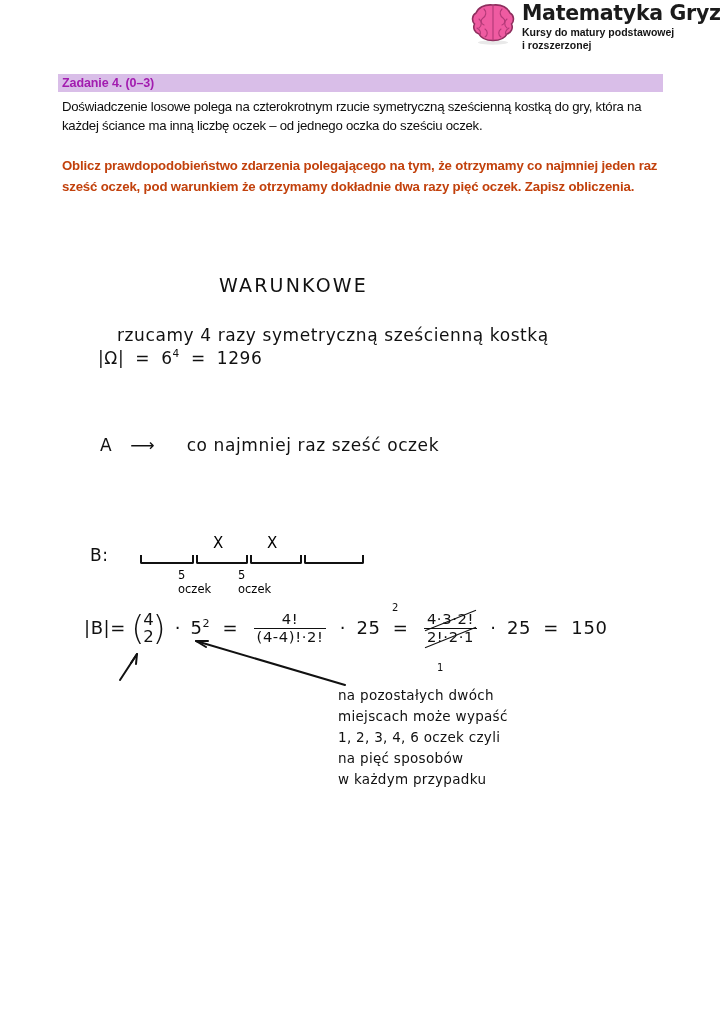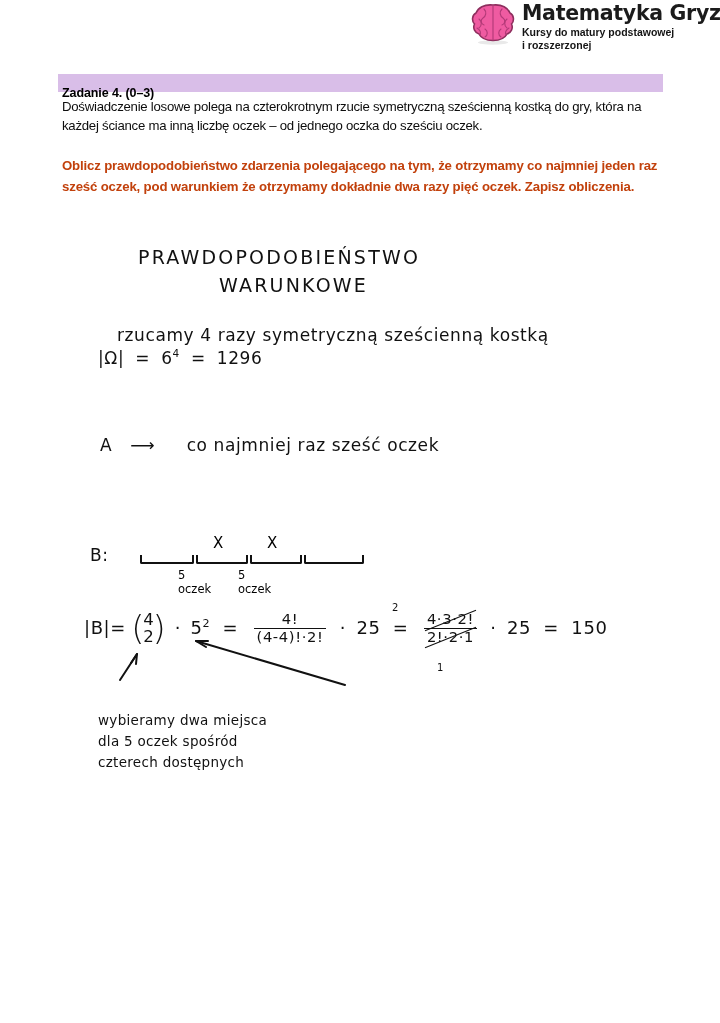--- a/index.html
+++ b/index.html
@@ -58,24 +58,24 @@
     position: absolute;
     left: 58px;
     top: 74px;
     width: 605px;
     height: 18px;
     background: #d9bee8;
   }
   .task-band-label {
     position: absolute;
     left: 4px;
-    top: 12px;
+    top: 2px;
     font-size: 12.5px;
     font-weight: 700;
-    color: #000000;
+    color: #a21caf;
     letter-spacing: -0.1px;
     white-space: nowrap;
   }
   .task-intro {
     position: absolute;
     left: 62px;
     top: 97px;
     width: 600px;
     font-size: 13.2px;
     line-height: 19px;
@@ -237,21 +237,20 @@
 
   <svg class="arrow-layer" viewBox="0 0 720 590">
 
     <path d="M120 450 L137 424" stroke="#111" stroke-width="2" fill="none" stroke-linecap="round"></path>
     <path d="M137 424 L131 433 M137 424 L136 434" stroke="#111" stroke-width="2" fill="none" stroke-linecap="round"></path>
 
     <path d="M345 455 L196 411" stroke="#111" stroke-width="2" fill="none" stroke-linecap="round"></path>
     <path d="M196 411 L208 411 M196 411 L206 417" stroke="#111" stroke-width="2" fill="none" stroke-linecap="round"></path>
   </svg>
 
-  <div class="hw hw-title" style="left:138px; top:16px;">PRAWDOPODOBIEŃSTWO</div>
   <div class="hw hw-title" style="left:180px; top:44px;margin-left:39px;">WARUNKOWE</div>
 
   <div class="hw hw-line" style="left:100px; top:95px;margin-left:17px;">rzucamy 4 razy symetryczną sześcienną kostką</div>
 
   <div class="hw hw-line" style="left:98px; top:117px;">
     <span>|Ω|</span>
     <span style="padding:0 5px">=</span>
     <span>6</span><span class="sup">4</span>
     <span style="padding:0 5px">=</span>
     <span>1296</span>
@@ -299,17 +298,19 @@
       <span class="den strike">2!·2·1</span>
     </span>
     <span style="padding:0 4px">·</span>
     <span>25</span>
     <span style="padding:0 6px">=</span>
     <span>150</span>
   </div>
   <div class="tiny-mark" style="left:392px; top:372px;">2</div>
   <div class="tiny-mark" style="left:437px; top:432px;">1</div>
 
-  <div class="hw hw-note" style="left:98px; top:480px;">wybieramy dwa miejsca
-dla 5 oczek spośród
-czterech dostępnych</div>
+  <div class="hw hw-note" style="left:338px; top:455px;">na pozostałych dwóch
+miejscach może wypaść
+1, 2, 3, 4, 6 oczek czyli
+na pięć sposobów
+w każdym przypadku</div>
 
 </div>
 
 </body></html>

